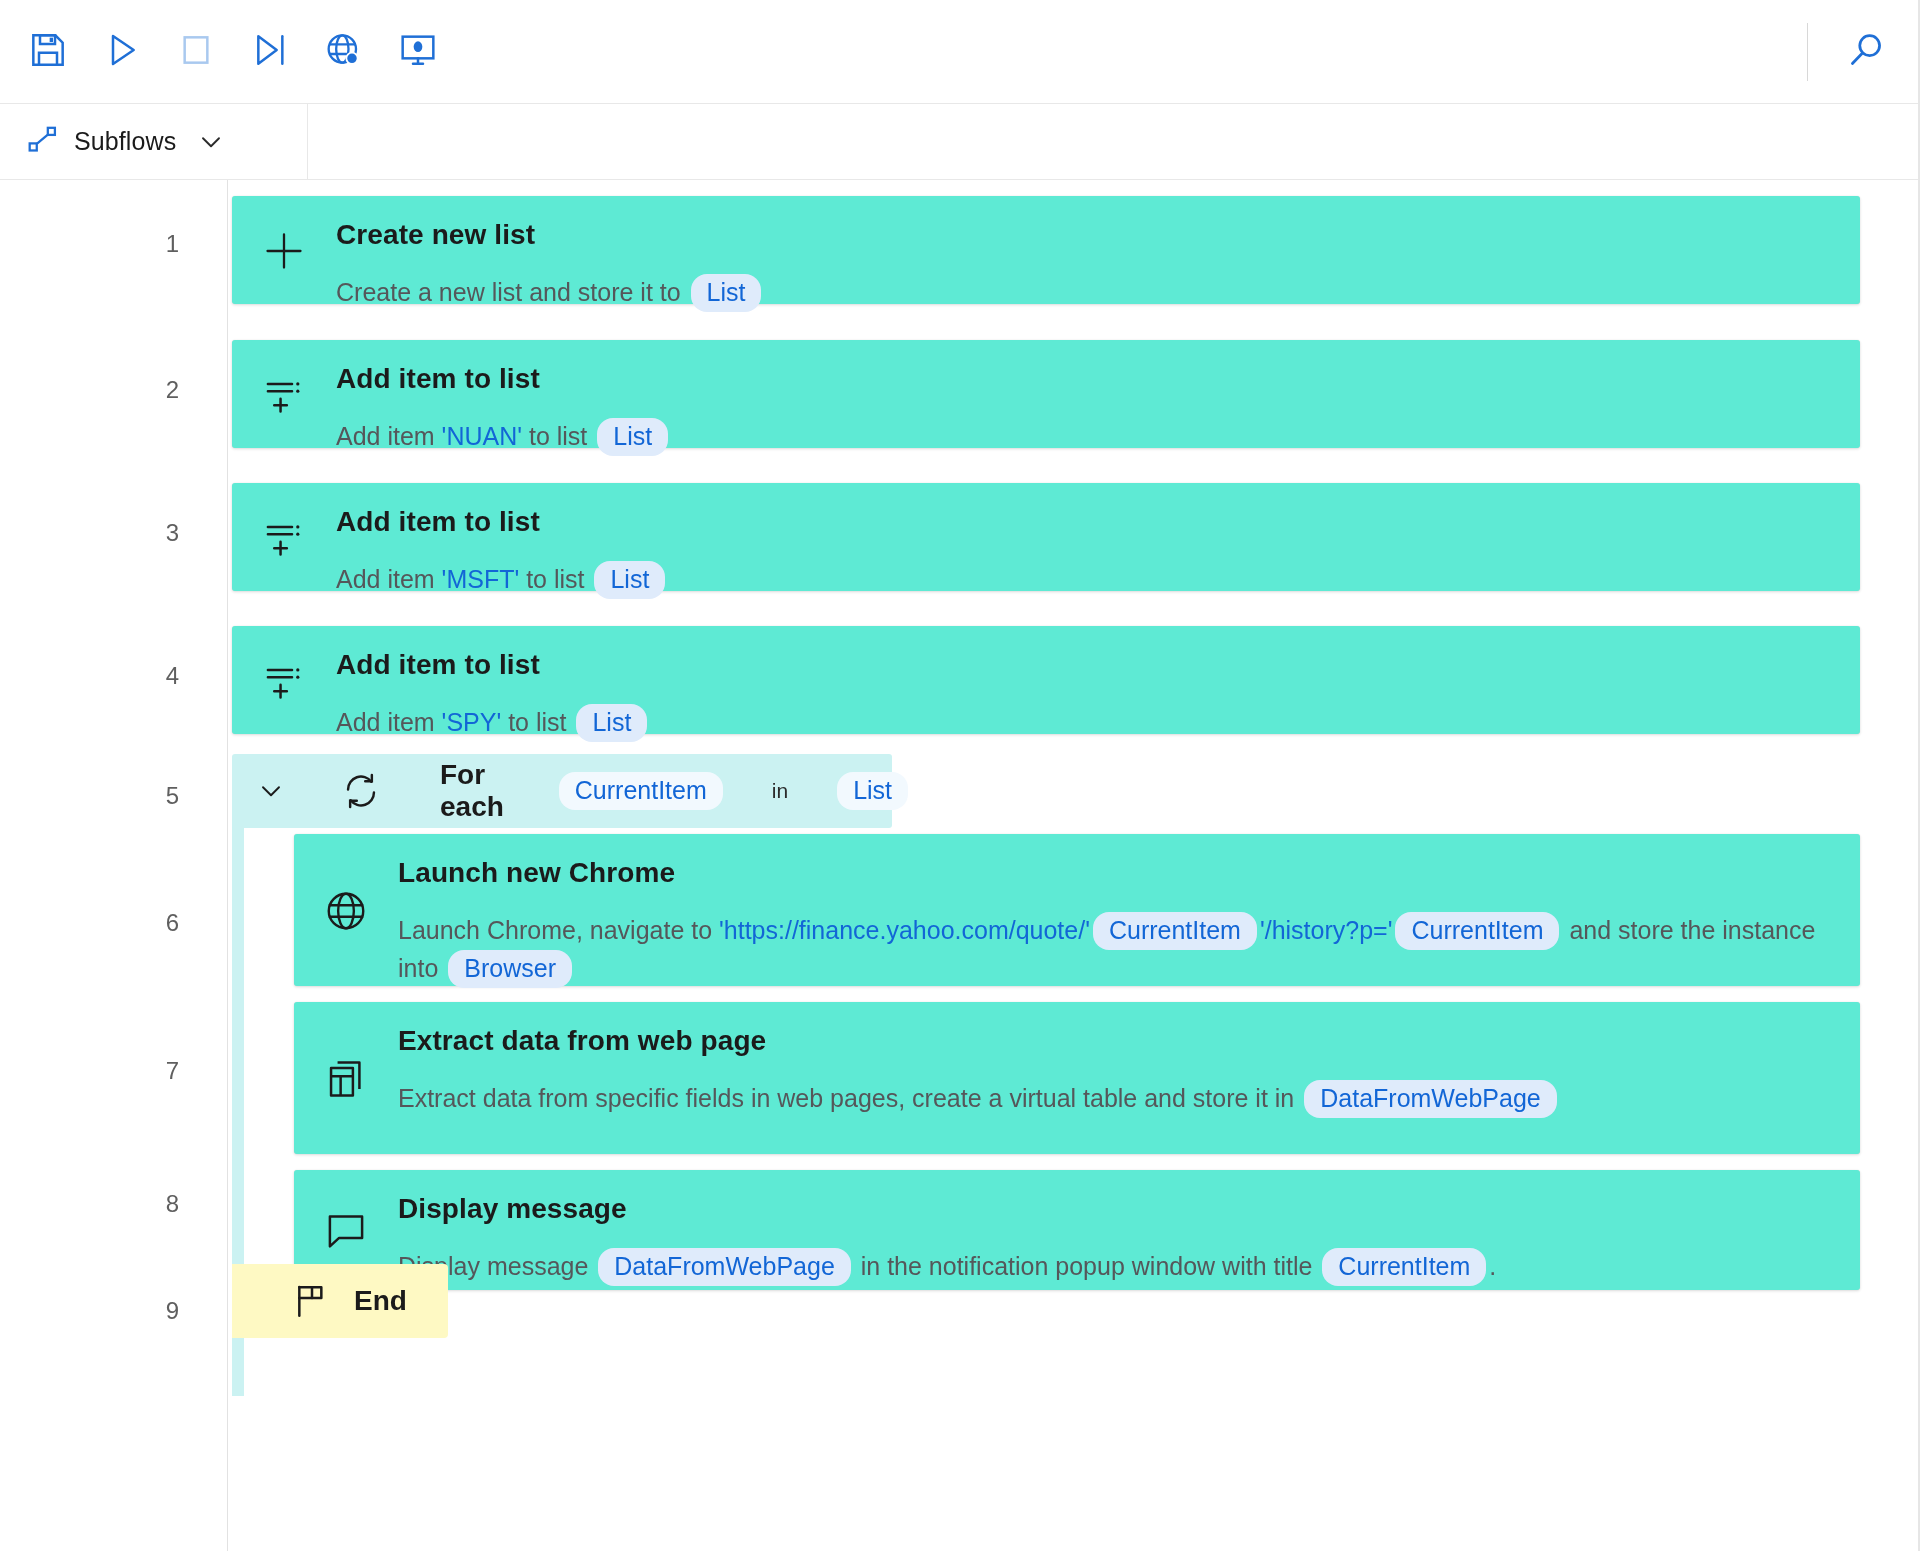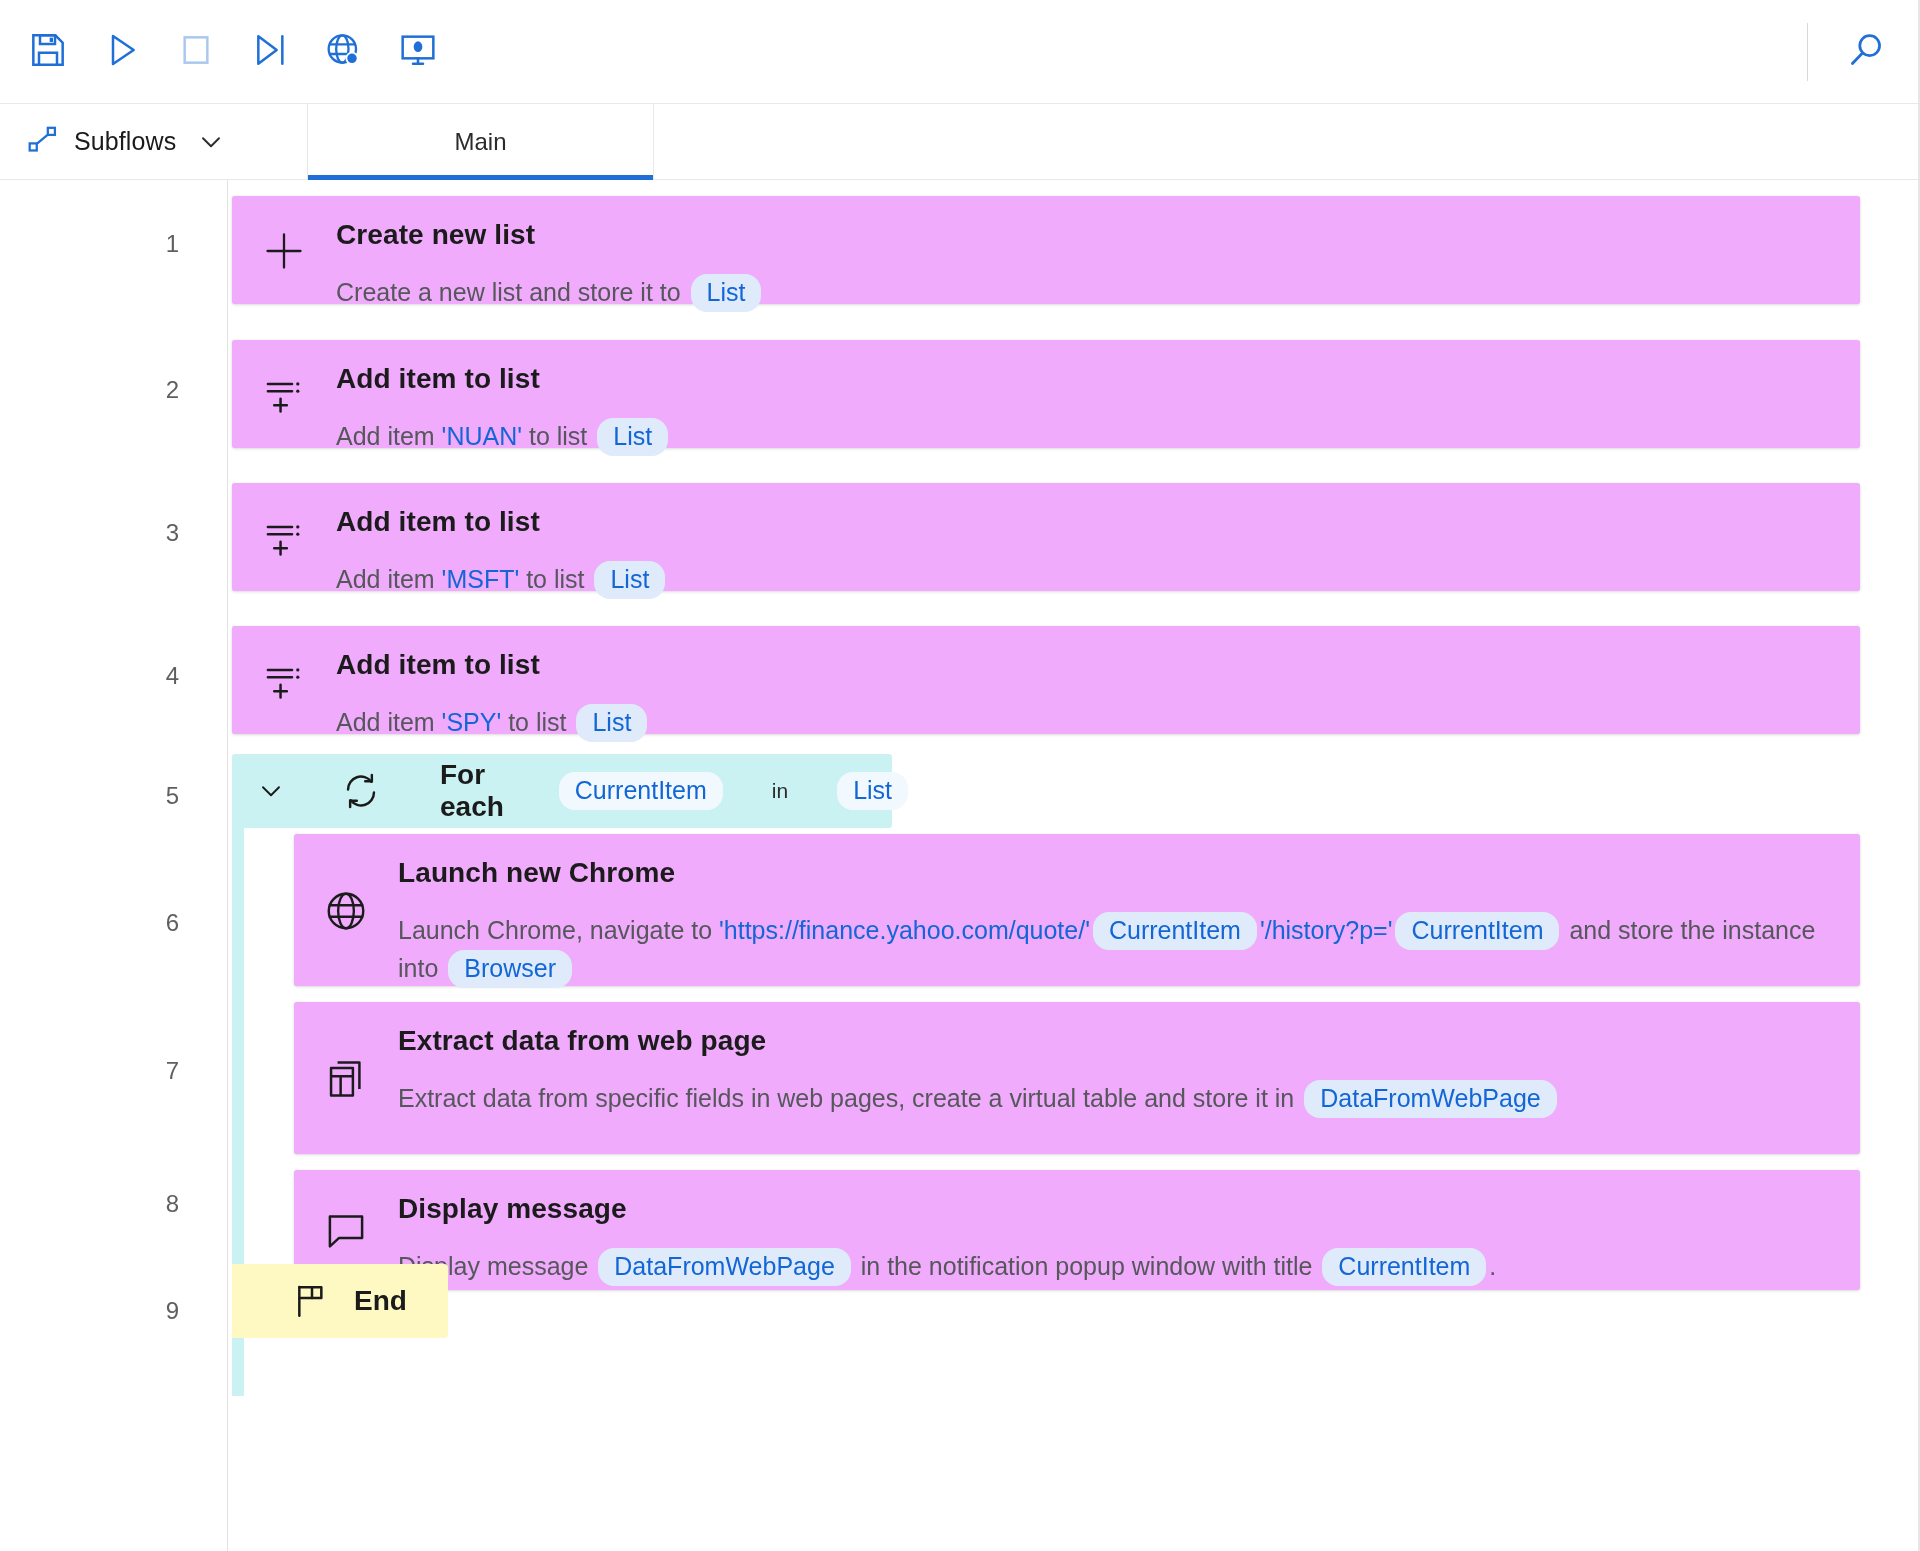--- a/index.html
+++ b/index.html
@@ -111,21 +111,21 @@
   .canvas {
     flex: 1 1 auto;
     position: relative;
   }
 
   
   .row {
     position: absolute;
     left: 4px;
     right: 58px;
-    background: #f0abfc;
+    background: #5eead4;
     border-radius: 3px;
     box-shadow: 0 1px 3px rgba(0,0,0,.14), 0 0 1px rgba(0,0,0,.10);
     display: flex;
     align-items: flex-start;
     padding: 22px 0 22px 0;
   }
   .row .icon-cell {
     flex: 0 0 104px;
     display: flex;
     align-items: center;
@@ -290,23 +290,20 @@
           <path d="M7.8 14.6 15.2 8.4"></path>
         </svg>
       </span>
       <span class="subflows-label">Subflows</span>
       <span class="chev">
         <svg width="30" height="30" viewBox="0 0 24 24" fill="none" stroke="#2b2b2b" stroke-width="1.5" stroke-linecap="round" stroke-linejoin="round">
           <path d="M5.6 9 12 15.4 18.4 9"></path>
         </svg>
       </span>
     </div>
-    <div class="tab active">
-      <span>Main</span>
-    </div>
   </div>
 
   <div class="workspace">
 
     <div class="gutter">
       <div class="num" style="top:50px">1</div>
       <div class="num" style="top:196px">2</div>
       <div class="num" style="top:339px">3</div>
       <div class="num" style="top:482px">4</div>
       <div class="num" style="top:602px">5</div>

